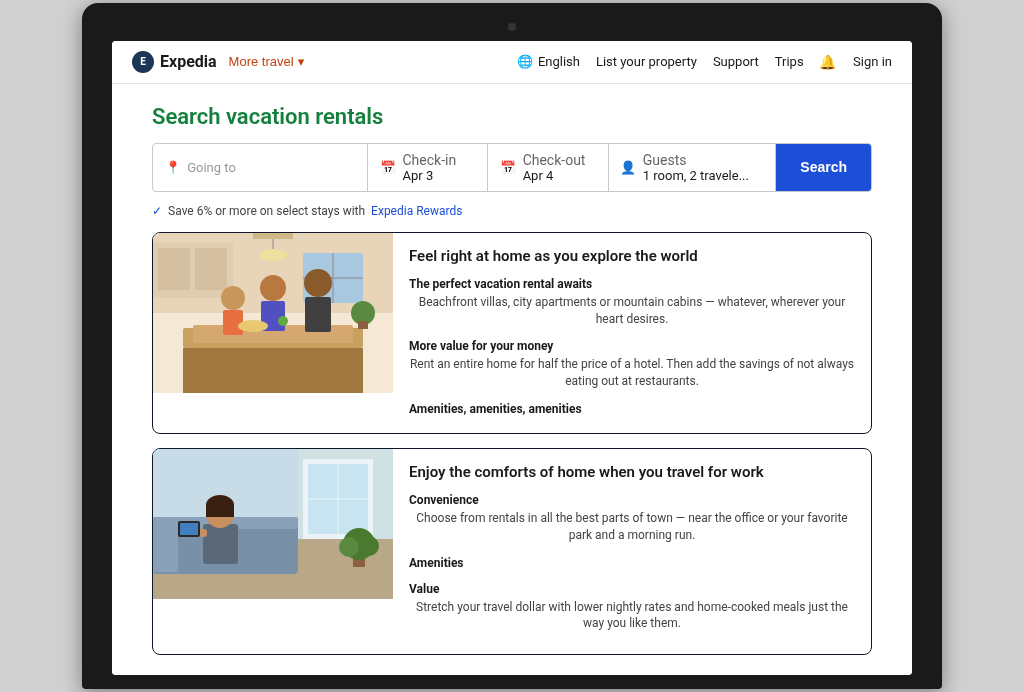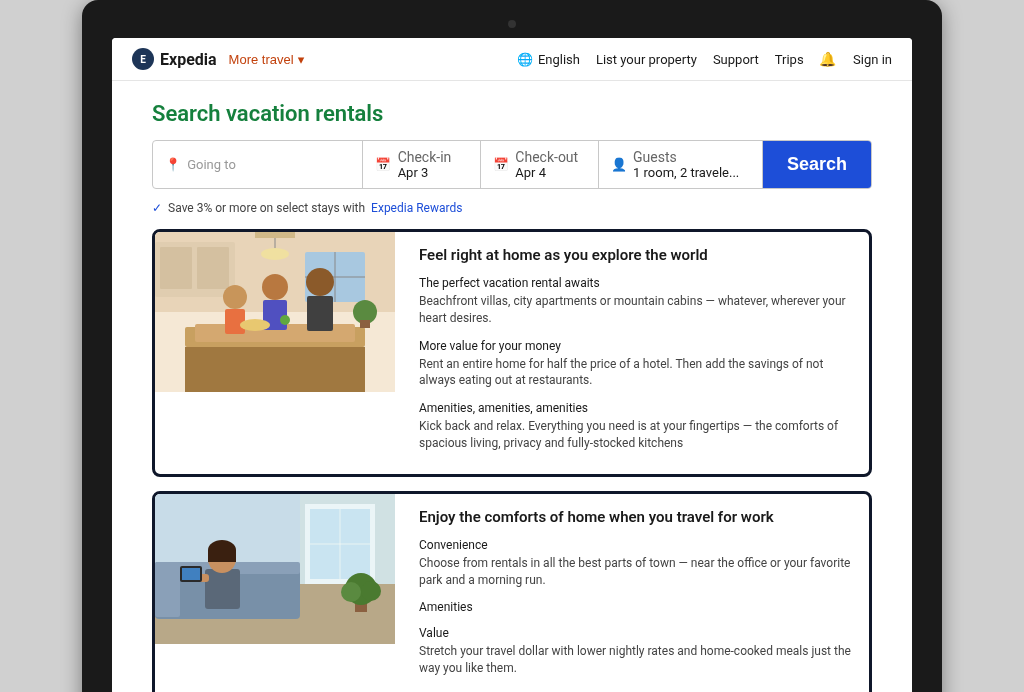--- a/index.html
+++ b/index.html
@@ -155,21 +155,21 @@
       font-size: 13px;
       color: #1a1a1a;
       margin-top: 16px;
     }
 
     .search-btn {
       background: #1d4ed8;
       color: #fff;
       border: none;
       padding: 0 24px;
-      font-size: 18px;
+      font-size: 14px;
       font-weight: 600;
       cursor: pointer;
       white-space: nowrap;
     }
 
     .rewards-bar {
       display: flex;
       align-items: center;
       gap: 6px;
       font-size: 12px;
@@ -189,24 +189,23 @@
 
     
     .cards-container {
       display: flex;
       flex-direction: column;
       gap: 14px;
     }
 
     .card {
       display: flex;
-      border: 3px solid #0f172a;
+      border: 1px solid #0f172a;
       border-radius: 8px;
       overflow: hidden;
-      gap: 8px;
     }
 
     .card-image {
       width: 240px;
       min-height: 140px;
       flex-shrink: 0;
       overflow: hidden;
       position: relative;
     }
 
@@ -228,31 +227,32 @@
 
     .card-title {
       font-size: 15px;
       font-weight: 600;
       color: #1a1a1a;
       margin-bottom: 6px;
     }
 
     .card-subtitle {
       font-size: 12px;
-      font-weight: 400;
+      font-weight: 700;
       color: #1a1a1a;
       margin-bottom: 3px;
       margin-top: 12px;
     }
 
     .card-text {
       font-size: 12px;
       color: #444;
       line-height: 1.4;
       margin-bottom: 8px;
+      text-align: center;
     }
   </style>
 </head>
 <body>
 
 <div class="laptop-shell">
 
   <div class="laptop-screen-bezel">
     <div class="laptop-camera"></div>
 
@@ -320,21 +320,21 @@
             <div>
               <span class="field-label">Guests</span>
               <span class="field-value">1 room, 2 travele...</span>
             </div>
           </div>
           <button class="search-btn">Search</button>
         </div>
 
         <div class="rewards-bar">
           <span class="check-icon">✓</span>
-          <span>Save 3% or more on select stays with</span>
+          <span>Save 6% or more on select stays with</span>
           <a class="rewards-link">Expedia Rewards</a>
         </div>
 
         <div class="cards-container">
 
           <div class="card">
             <div class="card-image">
               <svg class="kitchen-scene" viewBox="0 0 240 160" xmlns="http://www.w3.org/2000/svg">
 
                 <rect width="240" height="160" fill="#f5e8d5"></rect>
@@ -374,21 +374,20 @@
                 <ellipse cx="120" cy="22" rx="14" ry="6" fill="#f0e0a0"></ellipse>
               </svg>
             </div>
             <div class="card-content">
               <h2 class="card-title">Feel right at home as you explore the world</h2>
               <p class="card-subtitle">The perfect vacation rental awaits</p>
               <p class="card-text">Beachfront villas, city apartments or mountain cabins — whatever, wherever your heart desires.</p>
               <p class="card-subtitle">More value for your money</p>
               <p class="card-text">Rent an entire home for half the price of a hotel. Then add the savings of not always eating out at restaurants.</p>
               <p class="card-subtitle">Amenities, amenities, amenities</p>
-              <p class="card-text">Kick back and relax. Everything you need is at your fingertips — the comforts of spacious living, privacy and fully-stocked kitchens</p>
             </div>
           </div>
 
           <div class="card">
             <div class="card-image">
               <svg class="person-scene" viewBox="0 0 240 150" xmlns="http://www.w3.org/2000/svg">
 
                 <rect width="240" height="150" fill="#d8e8f0"></rect>
 
                 <rect width="240" height="90" fill="#c8dce8"></rect>

